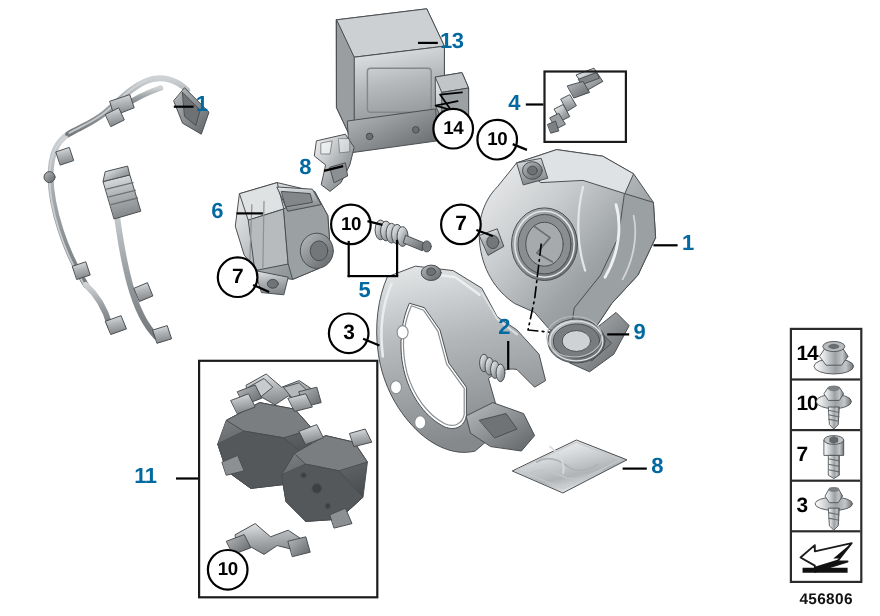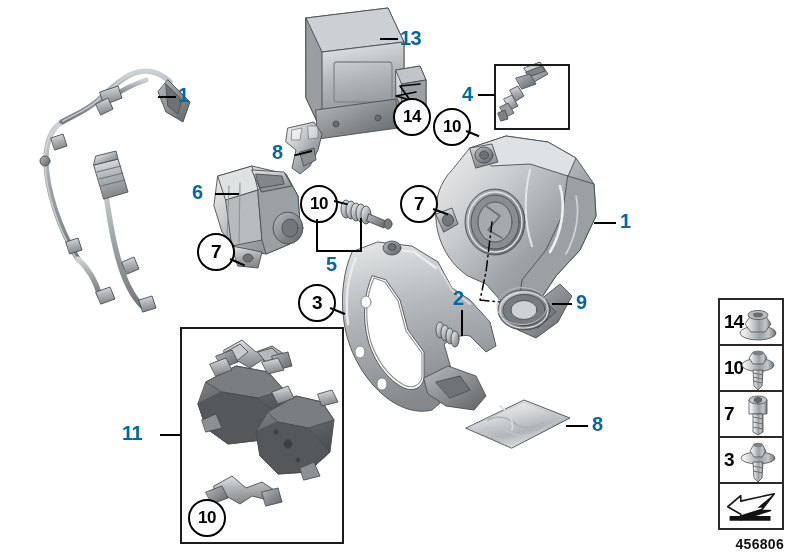--- a/index.html
+++ b/index.html
@@ -28,21 +28,21 @@
 
   
   #legend{position:absolute;left:718px;top:298px;width:66px;height:232px;
           border:2px solid #2b2b2b;box-sizing:border-box;background:#fff;}
   .lcell{position:relative;width:100%;height:46px;border-bottom:2px solid #2b2b2b;
          box-sizing:border-box;}
   .lcell:last-child{border-bottom:none;height:48px;}
   .lnum{position:absolute;left:4px;top:50%;transform:translateY(-50%);
         font-weight:bold;font-size:19px;color:#000;letter-spacing:-1px;}
   .lart{position:absolute;right:3px;top:0;bottom:0;width:42px;}
-  #docid{position:absolute;left:718px;top:536px;width:66px;text-align:right;
+  #docid{position:absolute;left:718px;top:536px;width:66px;text-align:center;
          font-weight:bold;font-size:14px;color:#111;letter-spacing:0.3px;}
 
   
   #art{position:absolute;left:0;top:0;width:800px;height:560px;}
   svg{display:block;overflow:visible;}
 </style>
 </head>
 <body>
 
 <div id="stage">

